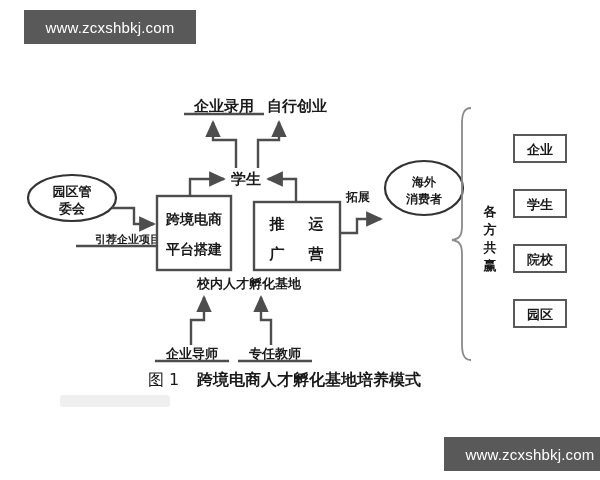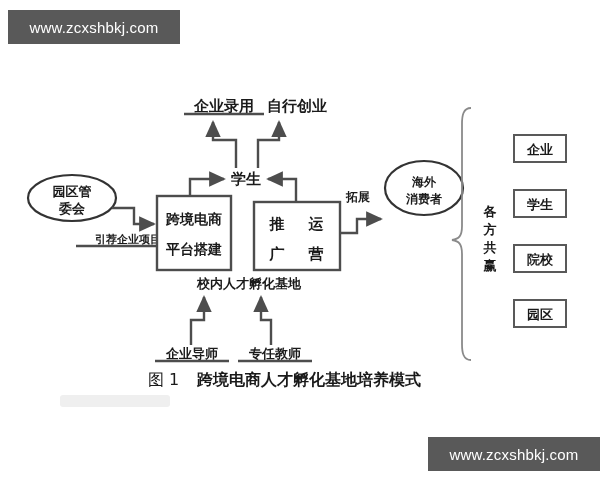--- a/index.html
+++ b/index.html
@@ -24,20 +24,21 @@
   }
   .wm {
     position: absolute;
     background: #595959;
     color: #ffffff;
     font-family: "Liberation Sans", "DejaVu Sans", sans-serif;
     display: flex;
     align-items: center;
     justify-content: center;
     letter-spacing: 0.2px;
+    margin-left: 16px;
   }
   #wm-top {
     left: 8px;
     top: 10px;
     width: 172px;
     height: 34px;
     font-size: 15px;
   }
   #wm-bottom {
     left: 428px;

